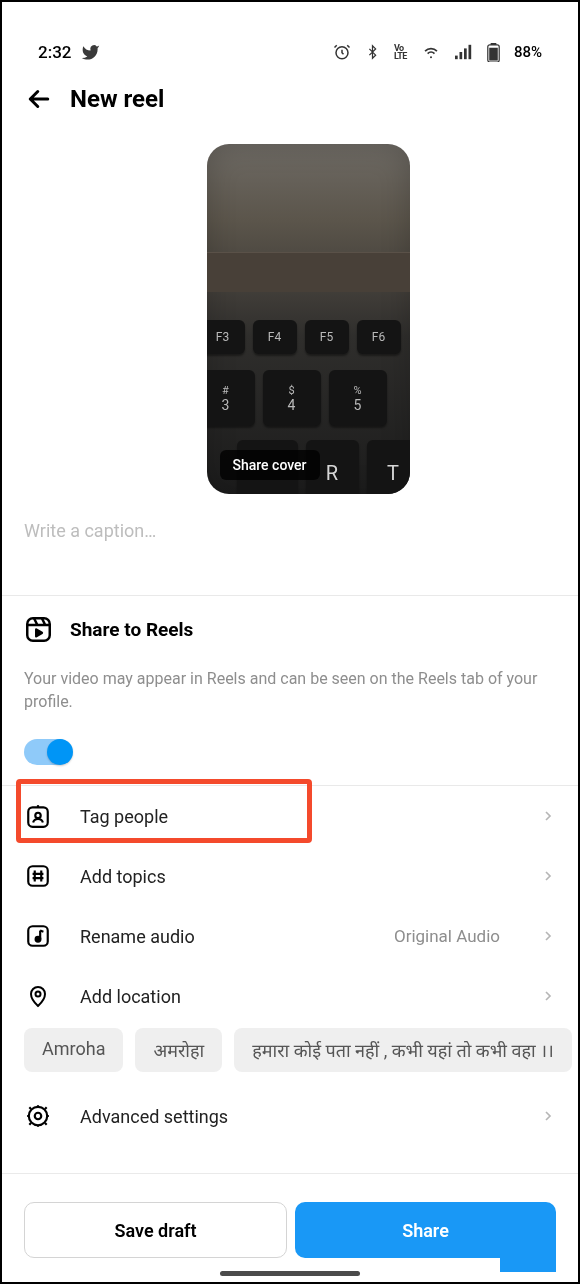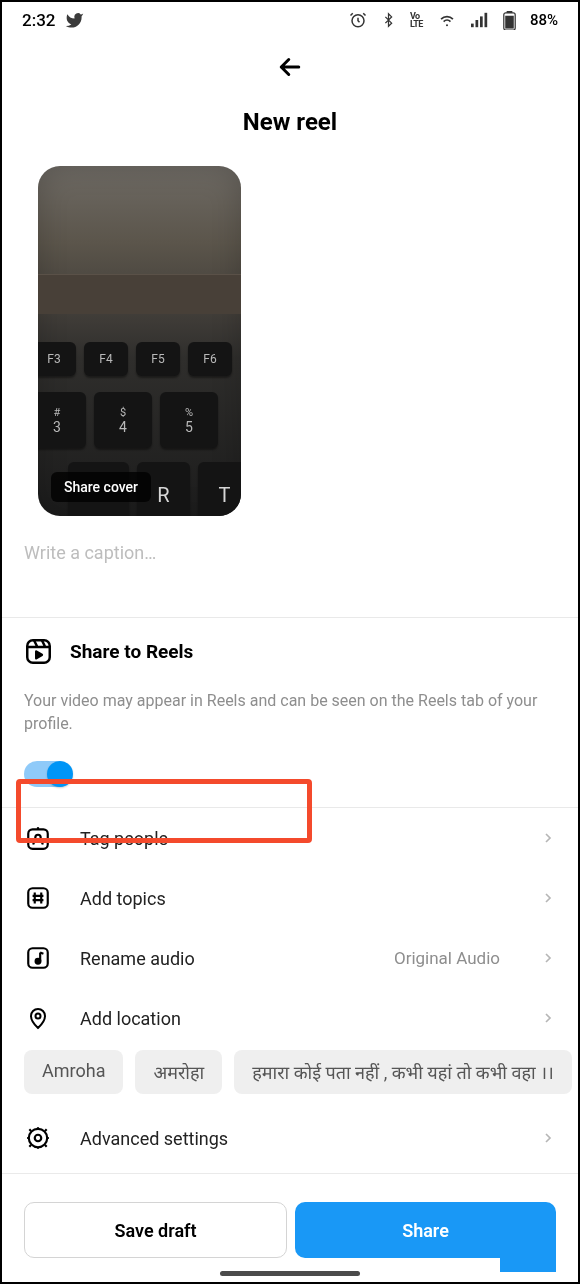--- a/index.html
+++ b/index.html
@@ -9,38 +9,39 @@
     width: 580px;
     height: 1284px;
     overflow: hidden;
     border: 2px solid #000;
     position: relative;
   }
   .status-bar {
     display: flex;
     justify-content: space-between;
     align-items: center;
-    padding: 8px 20px 4px;
+    padding: 8px 36px 4px;
     font-size: 17px;
     font-weight: 500;
     color: #000;
+    margin-top: 32px;
   }
   .status-left { display: flex; align-items: center; gap: 10px; }
   .status-right { display: flex; align-items: center; gap: 14px; font-size: 15px; }
   .status-right svg, .status-right span.ic { display:inline-block; }
   .header {
     display: flex;
     align-items: center;
-    gap: 26px;
+    gap: 16px;
     padding: 18px 22px 12px;
-    flex-direction: column;
   }
   .header-title { font-size: 24px; font-weight: 700; }
   .thumb-wrap {
     display: flex;
+    justify-content: center;
     padding-top: 18px;
     padding-left: 36px;
   }
   .thumb {
     width: 203px;
     height: 350px;
     border-radius: 22px;
     background: linear-gradient(180deg,#6e6a64 0%, #5b554b 22%, #3d3a36 45%, #2f2e2c 55%, #1c1c1c 100%);
     position: relative;
     overflow: hidden;

